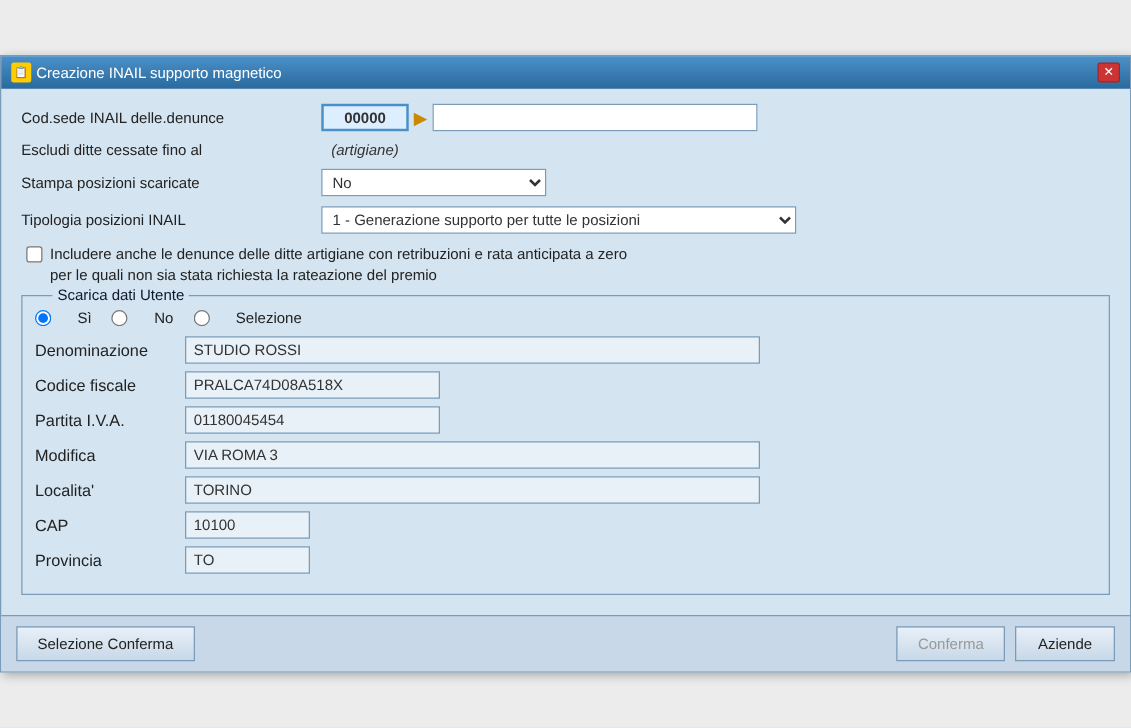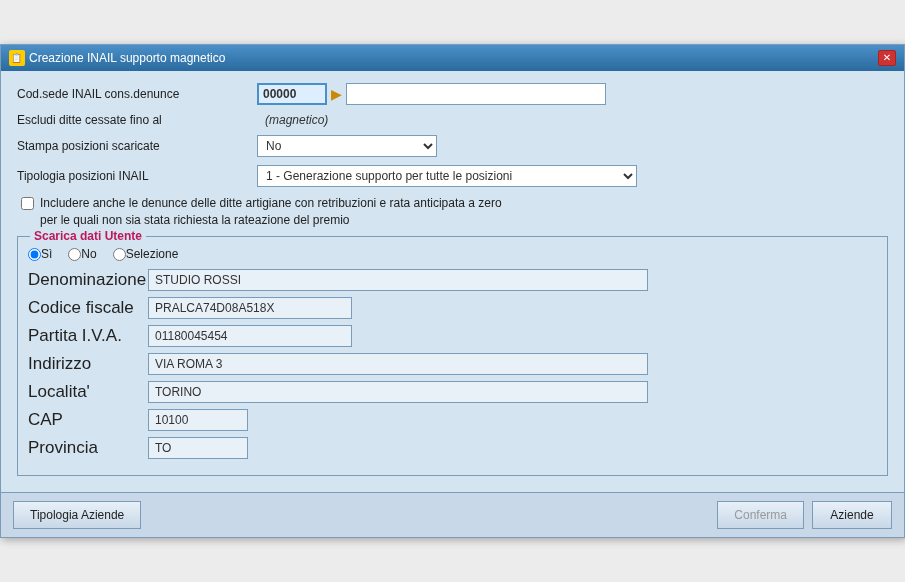--- a/index.html
+++ b/index.html
@@ -90,20 +90,21 @@
       font-size: 12px;
       color: #333;
       height: 22px;
     }
 
     .input-sede {
       width: 70px;
       background: #ddeeff;
       border: 2px solid #4a90c8;
       font-weight: bold;
+      text-align: center;
     }
 
     .input-arrow {
       margin-left: 4px;
       color: #cc8800;
       font-size: 14px;
       cursor: pointer;
     }
 
     .input-long {
@@ -161,63 +162,62 @@
       border: 1px solid #7a9cb8;
       background: #d4e4f0;
       margin: 8px 0;
       padding: 6px 10px 10px 10px;
       position: relative;
     }
 
     .group-box-title {
       position: absolute;
       top: -8px;
-      left: 12px;
+      left: 24px;
       background: #d4e4f0;
       padding: 0 4px;
       font-size: 12px;
-      color: #be185d;
-      font-weight: bold;
+      color: #0f172a;
     }
 
     .radio-row {
       display: flex;
       align-items: center;
       gap: 16px;
       margin-top: 4px;
       margin-bottom: 8px;
     }
 
     .radio-item {
       display: flex;
       align-items: center;
-      gap: 0;
+      gap: 21px;
       cursor: pointer;
       color: #222;
     }
 
     .radio-item input[type=radio] {
       cursor: pointer;
     }
 
     .data-form-row {
       display: flex;
       align-items: center;
       margin-bottom: 6px;
     }
 
     .data-label {
       width: 120px;
       color: #222;
-      font-size: 17px;
+      font-size: 13px;
       flex-shrink: 0;
     }
 
     .data-input {
-      width: 500px;
+      width: 460px;
       background: #e8f0f8;
       border: 1px solid #7a9cb8;
       padding: 2px 6px;
       font-size: 12px;
       color: #333;
       height: 22px;
     }
 
     .data-input-short {
       width: 100px;
@@ -279,29 +279,29 @@
       <span class="title-bar-title">Creazione INAIL supporto magnetico</span>
     </div>
     <div class="title-bar-controls">
       <button class="title-btn">✕</button>
     </div>
   </div>
 
   <div class="content">
 
     <div class="form-row">
-      <span class="form-label">Cod.sede INAIL cons.denunce</span>
+      <span class="form-label">Cod.sede INAIL delle.denunce</span>
       <input class="form-input input-sede" type="text" value="00000" style="">
       <span class="input-arrow">▶</span>
       <input class="form-input input-long" type="text" value="" style="">
     </div>
 
     <div class="form-row">
       <span class="form-label">Escludi ditte cessate fino al</span>
-      <span class="input-compreso">(magnetico)</span>
+      <span class="input-compreso">(artigiane)</span>
     </div>
 
     <div class="form-row">
       <span class="form-label">Stampa posizioni scaricate</span>
       <select class="select-field select-stampa">
         <option>No</option>
         <option>Sì</option>
       </select>
     </div>
 
@@ -348,21 +348,21 @@
         <span class="data-label">Codice fiscale</span>
         <input class="form-input data-input data-input-medium" type="text" value="PRALCA74D08A518X" style="">
       </div>
 
       <div class="data-form-row">
         <span class="data-label">Partita I.V.A.</span>
         <input class="form-input data-input data-input-medium" type="text" value="01180045454" style="">
       </div>
 
       <div class="data-form-row">
-        <span class="data-label">Indirizzo</span>
+        <span class="data-label">Modifica</span>
         <input class="form-input data-input" type="text" value="VIA ROMA 3" style="">
       </div>
 
       <div class="data-form-row">
         <span class="data-label">Localita'</span>
         <input class="form-input data-input" type="text" value="TORINO" style="">
       </div>
 
       <div class="data-form-row">
         <span class="data-label">CAP</span>
@@ -373,21 +373,21 @@
         <span class="data-label">Provincia</span>
         <input class="form-input data-input data-input-short" type="text" value="TO" style="">
       </div>
 
     </div>
 
   </div>
 
   <div class="footer">
     <div class="footer-left">
-      <button class="btn">Tipologia Aziende</button>
+      <button class="btn">Selezione Conferma</button>
     </div>
     <div class="footer-right">
       <button class="btn btn-disabled" disabled="">Conferma</button>
       <button class="btn">Aziende</button>
     </div>
   </div>
 
 </div>
 
 </body></html>

